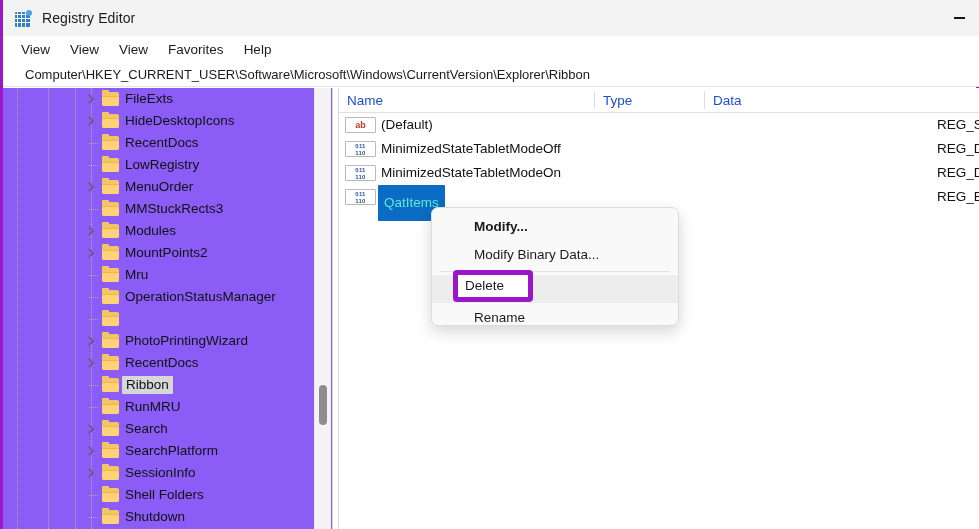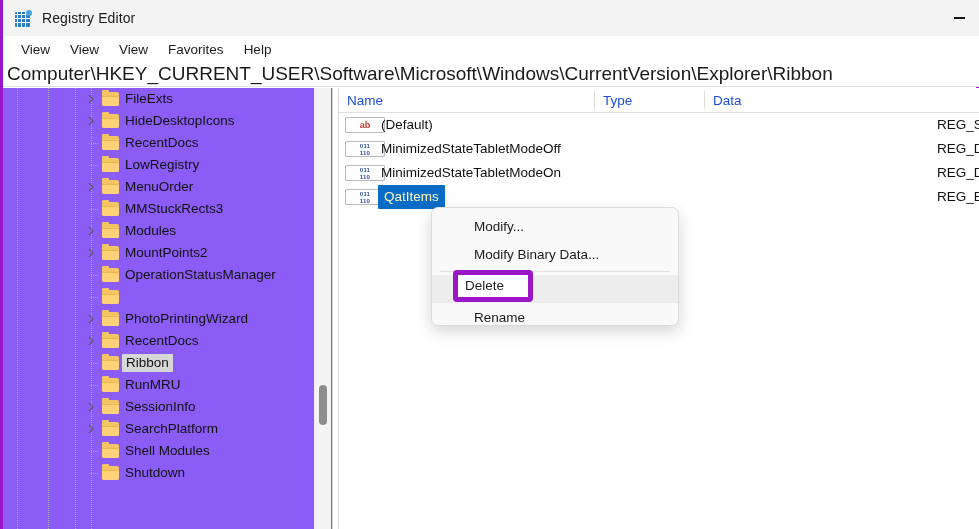--- a/index.html
+++ b/index.html
@@ -111,23 +111,23 @@
     left: 0; top: 62px;
     width: 979px;
     height: 25px;
     background: #ffffff;
     border-bottom: 1px solid #e3e3e3;
     display: flex;
     align-items: center;
     box-sizing: border-box;
   }
   #address-text {
-    font-size: 19px;
+    font-size: 13px;
     color: #1b1b1b;
-    padding-left: 4px;
+    padding-left: 22px;
     white-space: nowrap;
   }
 
   
   #main {
     position: absolute;
     left: 0; top: 88px;
     width: 979px;
     height: 441px;
   }
@@ -309,21 +309,21 @@
     top: 0;
     height: 24px;
     line-height: 24px;
   }
   .cell.name { left: 42px; }
   .cell.type { left: 598px; }
   .row-icon {
     position: absolute;
     left: 6px;
     top: 4px;
-    width: 40px;
+    width: 31px;
     height: 16px;
   }
   
   .icon-ab {
     background: #ffffff;
     border: 1px solid #b9b9b9;
     box-sizing: border-box;
     border-radius: 1px;
     font-size: 9px;
     font-weight: bold;
@@ -343,22 +343,22 @@
     font-weight: bold;
     color: #2b4fa2;
     line-height: 6.5px;
     text-align: center;
     letter-spacing: 0.2px;
     padding-top: 1px;
     font-family: "Liberation Sans", sans-serif;
   }
   .list-row.selected .cell.name {
     background: #0a6cc4;
-    color: #fef9c3;
-    padding: 0 6px;
+    color: #5eead4;
+    padding: 6px 6px;
     margin-left: -3px;
     border-radius: 1px;
   }
 
   
   #context-menu {
     position: absolute;
     left: 428px;
     top: 207px;
     width: 248px;
@@ -374,21 +374,21 @@
   .ctx-item {
     position: relative;
     height: 28px;
     display: flex;
     align-items: center;
     padding-left: 42px;
     font-size: 13.5px;
     color: #1b1b1b;
     box-sizing: border-box;
   }
-  .ctx-item.bold { font-weight: normal; }
+  .ctx-item.bold { font-weight: bold; }
   .ctx-item.hover { background: #ededed; }
   .ctx-sep {
     height: 1px;
     background: #e2e2e2;
     margin: 3px 8px 3px 8px;
   }
   #delete-highlight {
     position: absolute;
     left: 450px;
     top: 270px;
@@ -551,20 +551,29 @@
             </span>
             <span class="tree-label">MountPoints2</span>
           </div>
           <div class="tree-row">
             <span class="stub"></span>
             <span class="folder">
               <span class="back"></span>
               <span class="tab"></span>
               <span class="front"></span>
             </span>
+            <span class="tree-label">Mru</span>
+          </div>
+          <div class="tree-row">
+            <span class="stub"></span>
+            <span class="folder">
+              <span class="back"></span>
+              <span class="tab"></span>
+              <span class="front"></span>
+            </span>
             <span class="tree-label">OperationStatusManager</span>
           </div>
           <div class="tree-row">
             <span class="stub"></span>
             <span class="folder">
               <span class="back"></span>
               <span class="tab"></span>
               <span class="front"></span>
             </span>
           </div>
@@ -616,43 +625,56 @@
             <span class="chev">
               <svg width="10" height="10" viewBox="0 0 10 10">
                 <path d="M3 1 L7 5 L3 9" fill="none" stroke="#5a5a5a" stroke-width="1.3"></path>
               </svg>
             </span>
             <span class="folder">
               <span class="back"></span>
               <span class="tab"></span>
               <span class="front"></span>
             </span>
+            <span class="tree-label">Search</span>
+          </div>
+          <div class="tree-row">
+            <span class="chev">
+              <svg width="10" height="10" viewBox="0 0 10 10">
+                <path d="M3 1 L7 5 L3 9" fill="none" stroke="#5a5a5a" stroke-width="1.3"></path>
+              </svg>
+            </span>
+            <span class="folder">
+              <span class="back"></span>
+              <span class="tab"></span>
+              <span class="front"></span>
+            </span>
+            <span class="tree-label">SearchPlatform</span>
+          </div>
+          <div class="tree-row">
+            <span class="chev">
+              <svg width="10" height="10" viewBox="0 0 10 10">
+                <path d="M3 1 L7 5 L3 9" fill="none" stroke="#5a5a5a" stroke-width="1.3"></path>
+              </svg>
+            </span>
+            <span class="folder">
+              <span class="back"></span>
+              <span class="tab"></span>
+              <span class="front"></span>
+            </span>
             <span class="tree-label">SessionInfo</span>
           </div>
           <div class="tree-row">
-            <span class="chev">
-              <svg width="10" height="10" viewBox="0 0 10 10">
-                <path d="M3 1 L7 5 L3 9" fill="none" stroke="#5a5a5a" stroke-width="1.3"></path>
-              </svg>
-            </span>
-            <span class="folder">
-              <span class="back"></span>
-              <span class="tab"></span>
-              <span class="front"></span>
-            </span>
-            <span class="tree-label">SearchPlatform</span>
-          </div>
-          <div class="tree-row">
-            <span class="stub"></span>
-            <span class="folder">
-              <span class="back"></span>
-              <span class="tab"></span>
-              <span class="front"></span>
-            </span>
-            <span class="tree-label">Shell Modules</span>
+            <span class="stub"></span>
+            <span class="folder">
+              <span class="back"></span>
+              <span class="tab"></span>
+              <span class="front"></span>
+            </span>
+            <span class="tree-label">Shell Folders</span>
           </div>
           <div class="tree-row">
             <span class="stub"></span>
             <span class="folder">
               <span class="back"></span>
               <span class="tab"></span>
               <span class="front"></span>
             </span>
             <span class="tree-label">Shutdown</span>
           </div>

